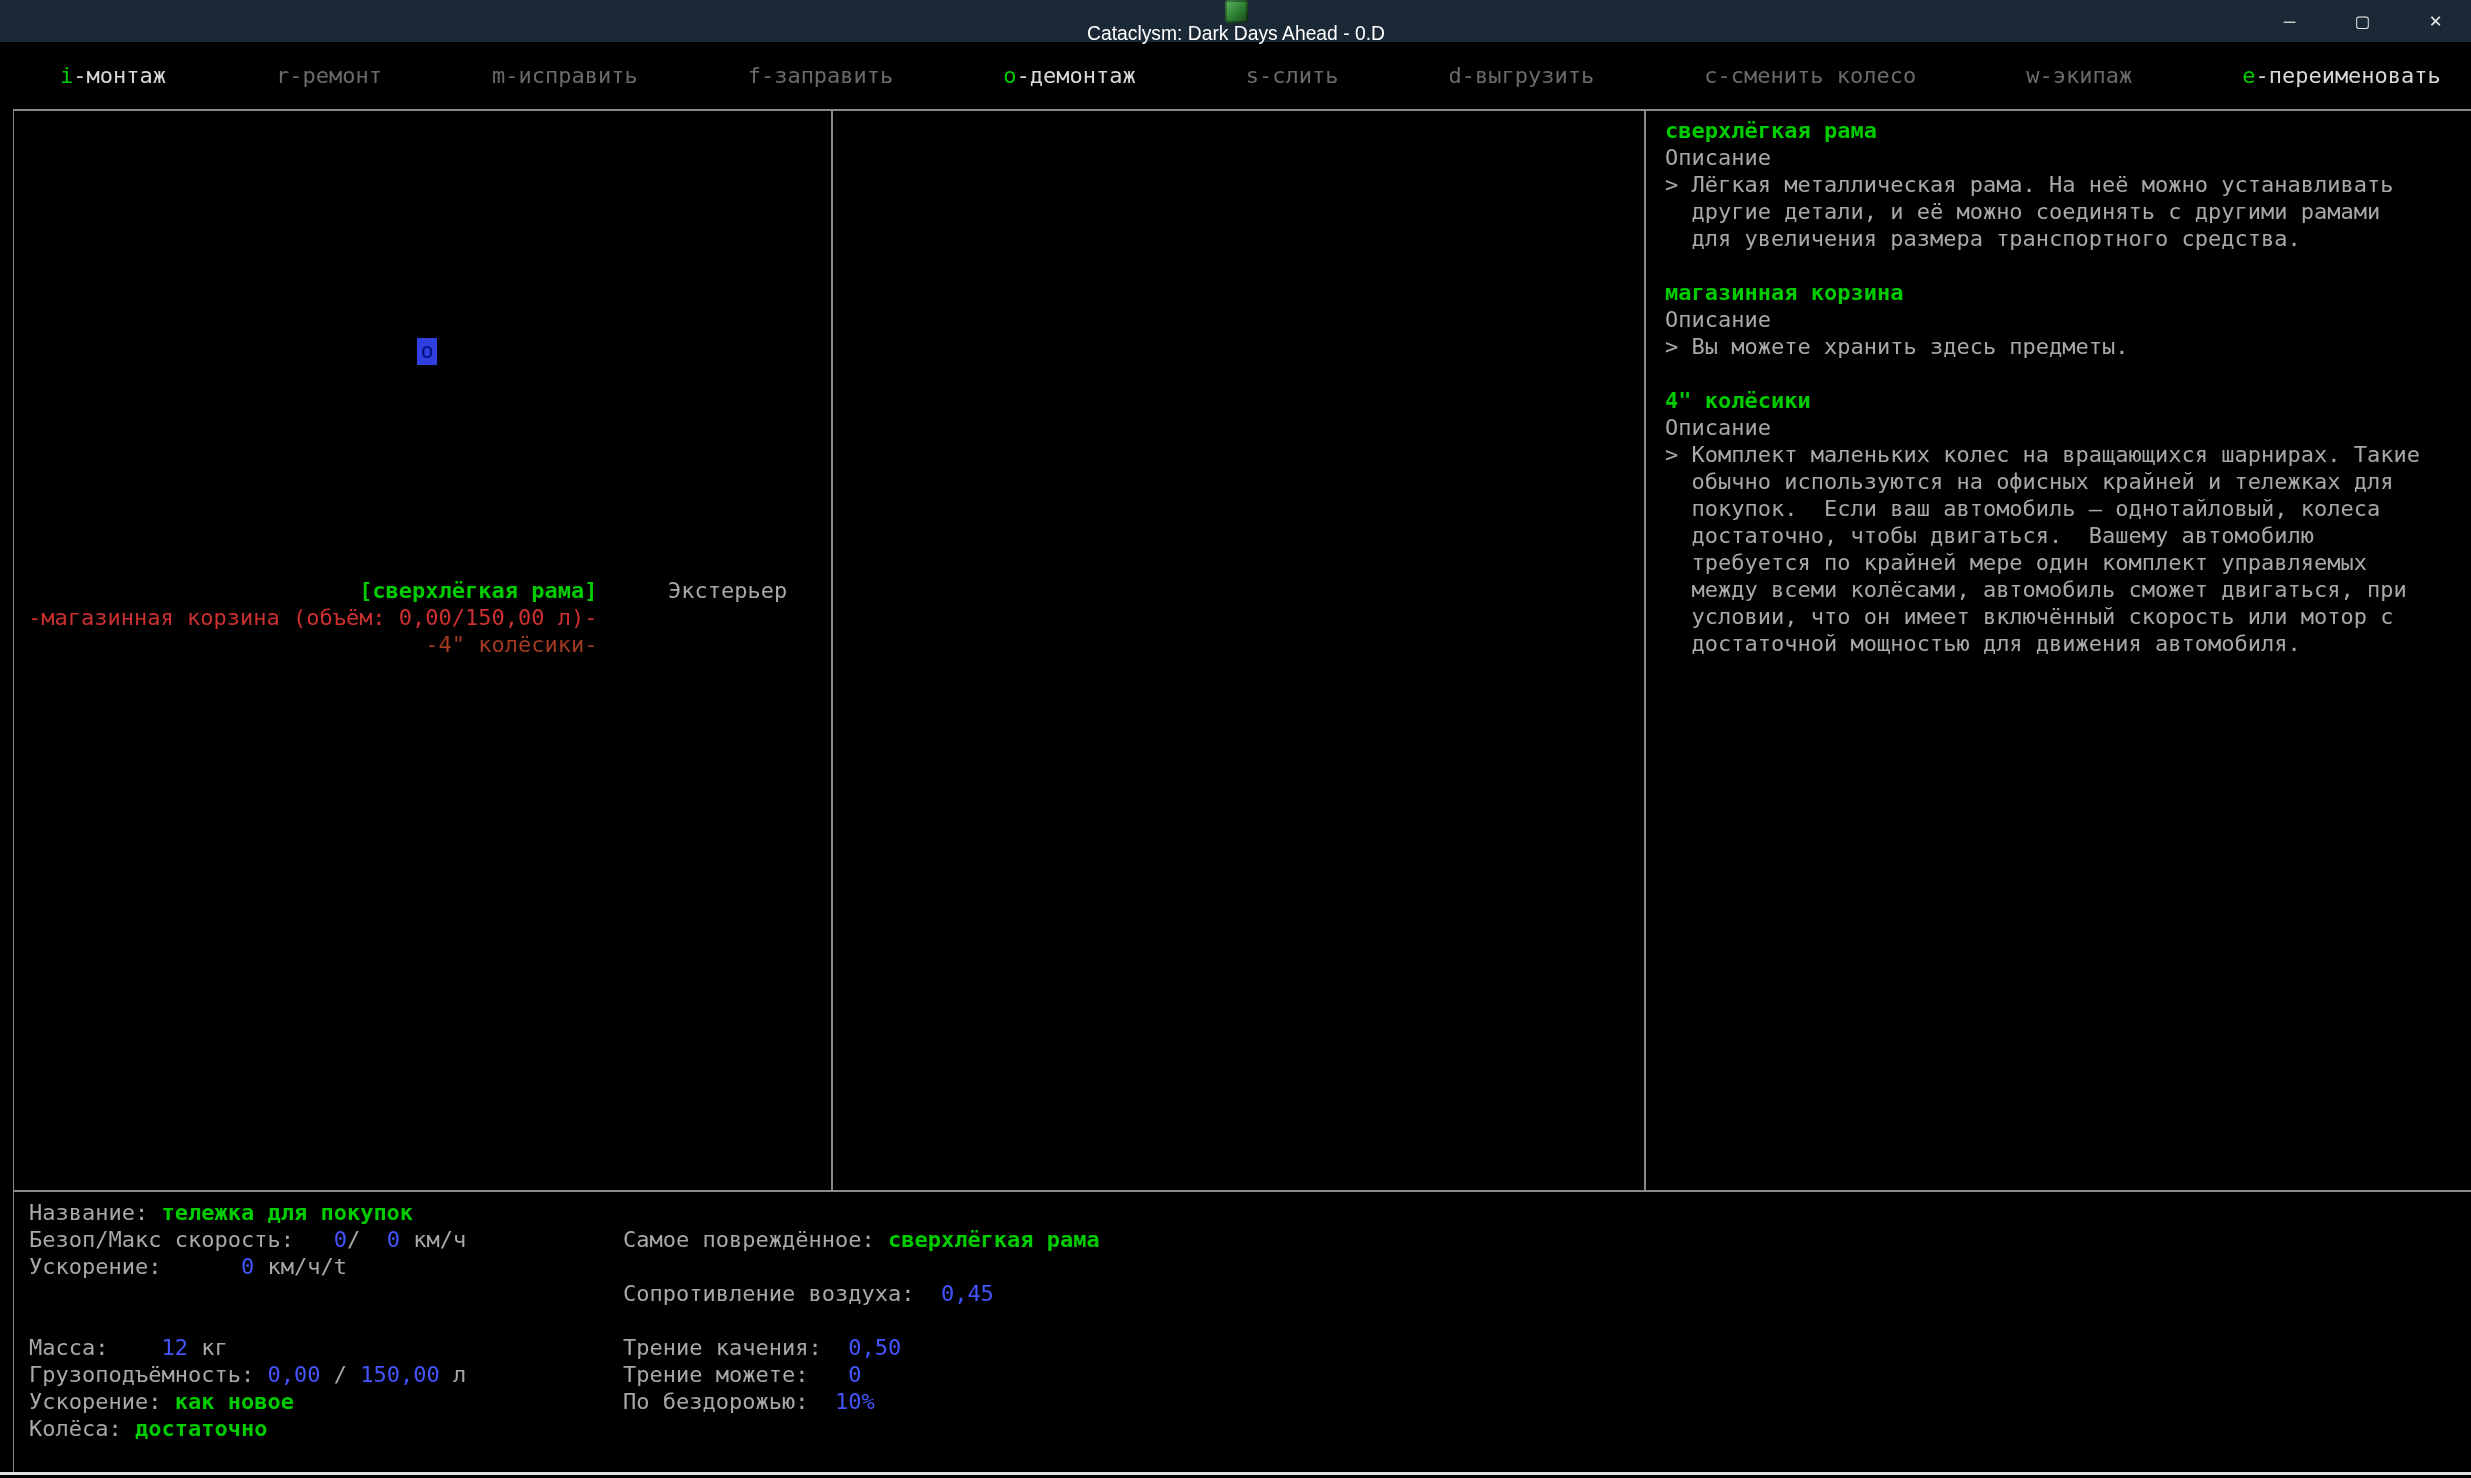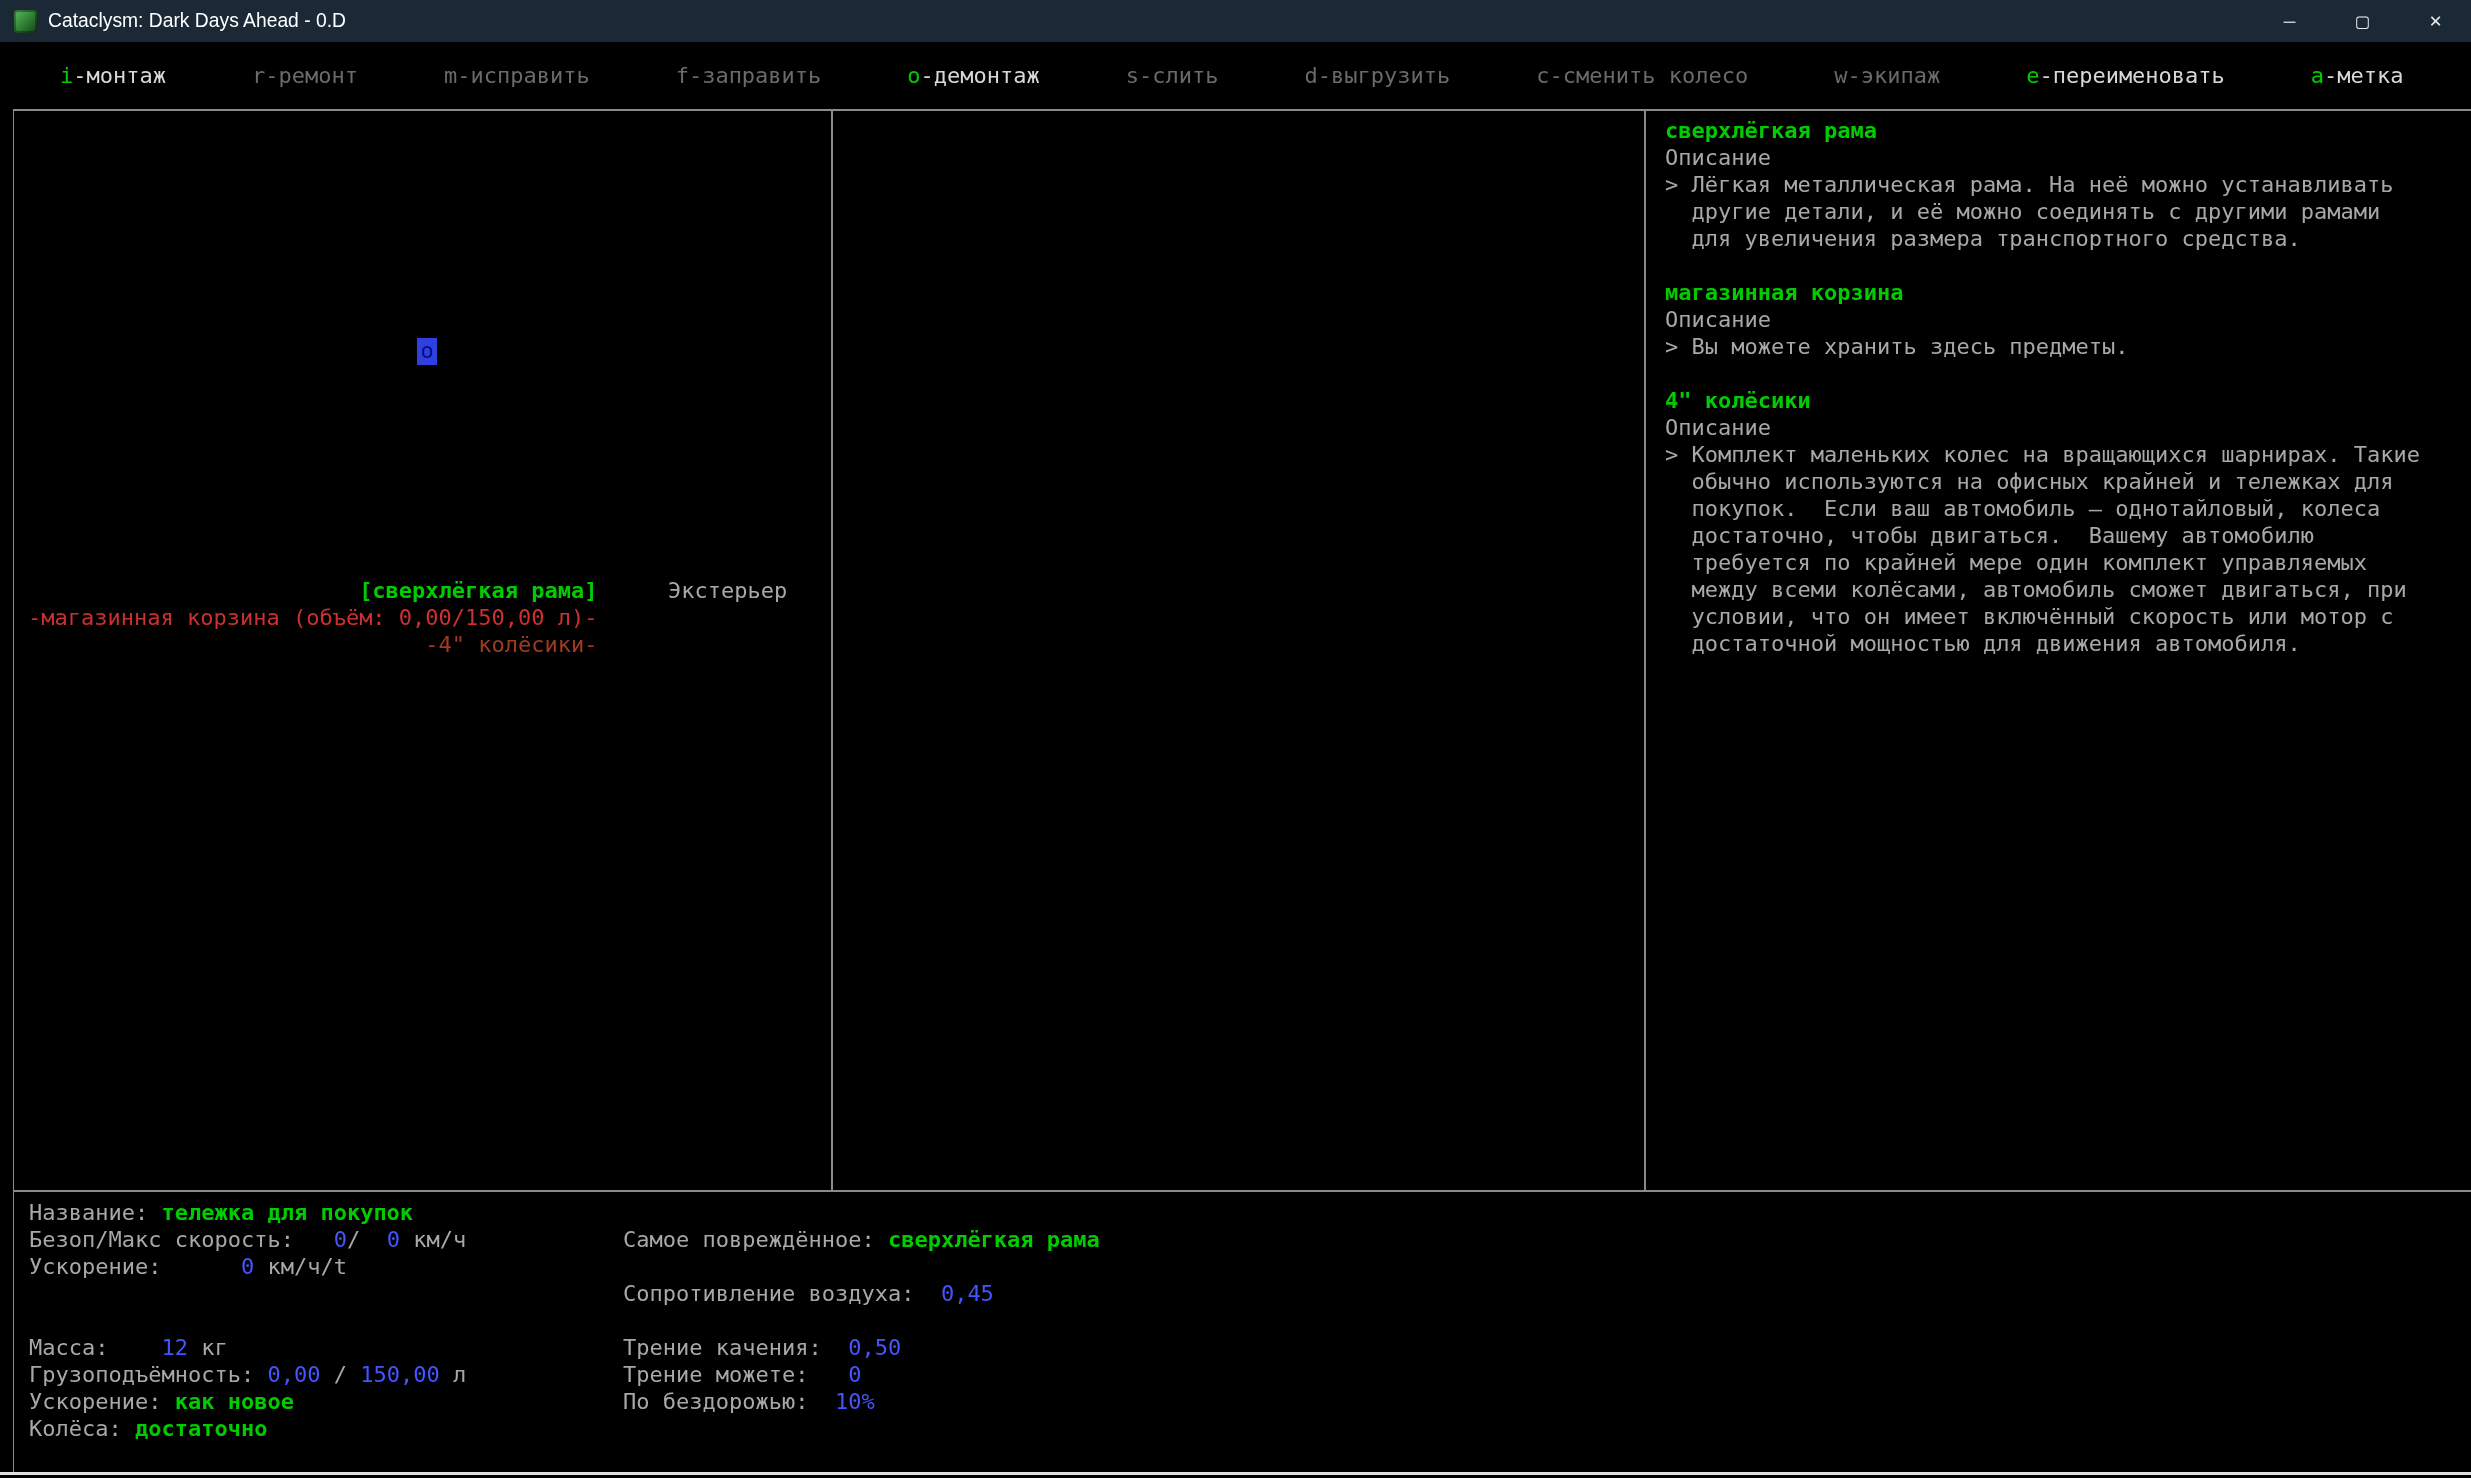--- a/index.html
+++ b/index.html
@@ -24,39 +24,39 @@
   .c-red   { color: var(--red); }
   .c-brown { color: var(--brown); }
   .c-grey  { color: var(--grey); }
 
   
   .titlebar {
     position: absolute; top: 0; left: 0; width: 2472px; height: 42px;
     background: #1b2836;
     display: flex; align-items: center;
     font-family: "Liberation Sans", sans-serif;
-    font-size: 19.3px; color: #ffffff;
+    font-size: 19.3px; color: #ffffff; flex-direction: column;
   }
   .app-icon {
     width: 23px; height: 23px; margin: 0 11.6px 0 13.5px; border-radius: 3.9px;
     background: linear-gradient(135deg, #5dbb63 0%, #2e7d32 55%, #173f1a 100%);
     box-shadow: inset 0 0 0 1.9px rgba(0,0,0,.35);
     flex: 0 0 auto;
   }
   .win-controls { position: absolute; right: 0; top: 0; height: 42px; display: flex; }
   .win-btn {
     width: 73px; height: 42px; display: flex; align-items: center; justify-content: center;
     color: #e8e8e8; font-size: 16.4px; cursor: default;
   }
 
   
   .menubar {
     position: absolute; top: 42px; left: 0; width: 2472px; height: 67px;
     box-sizing: border-box; padding-left: 60px;
-    display: flex; align-items: center; gap: 86px;
+    display: flex; align-items: center; gap: 110px;
     white-space: pre;
   }
   .menu-item { white-space: pre; }
   .menu-item .mkey { color: var(--green); }
   .menu-item .mlbl { color: #d8d8d8; }
   .menu-item.disabled .mkey, .menu-item.disabled .mlbl { color: var(--disabled); }
 
   
   .hline, .vline { position: absolute; background: var(--border); }
   .hline { height: 1.9px; }

